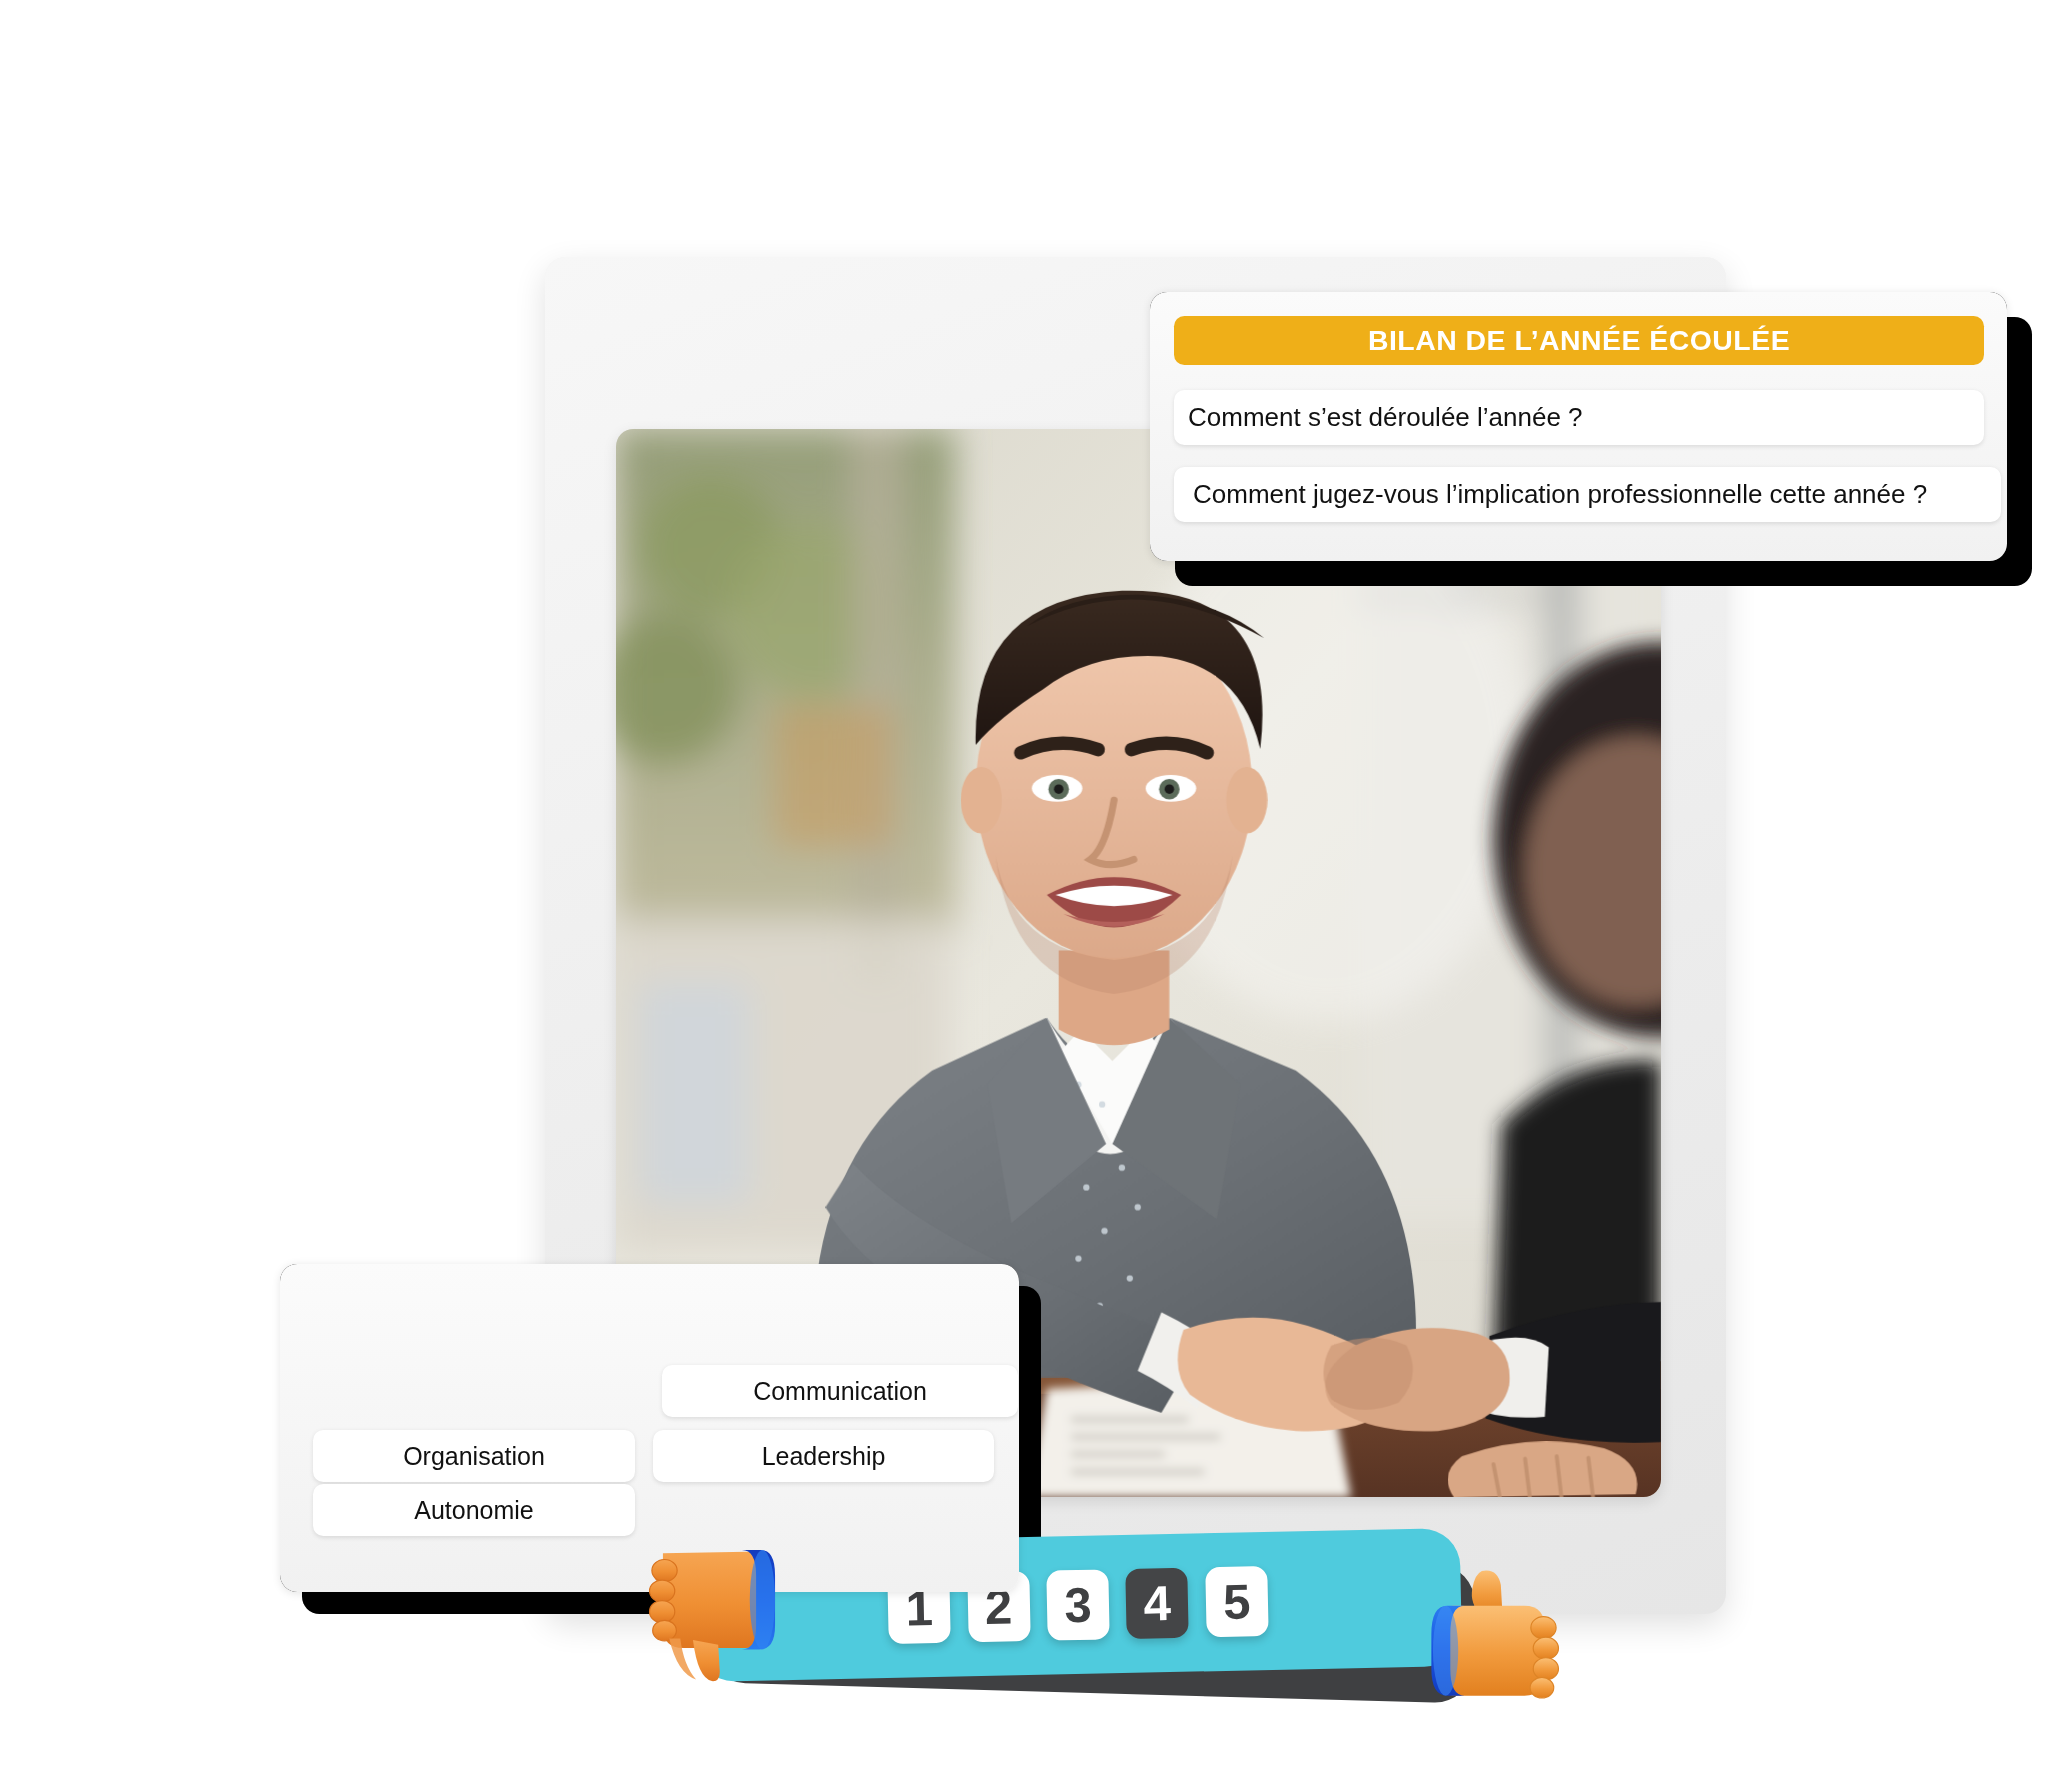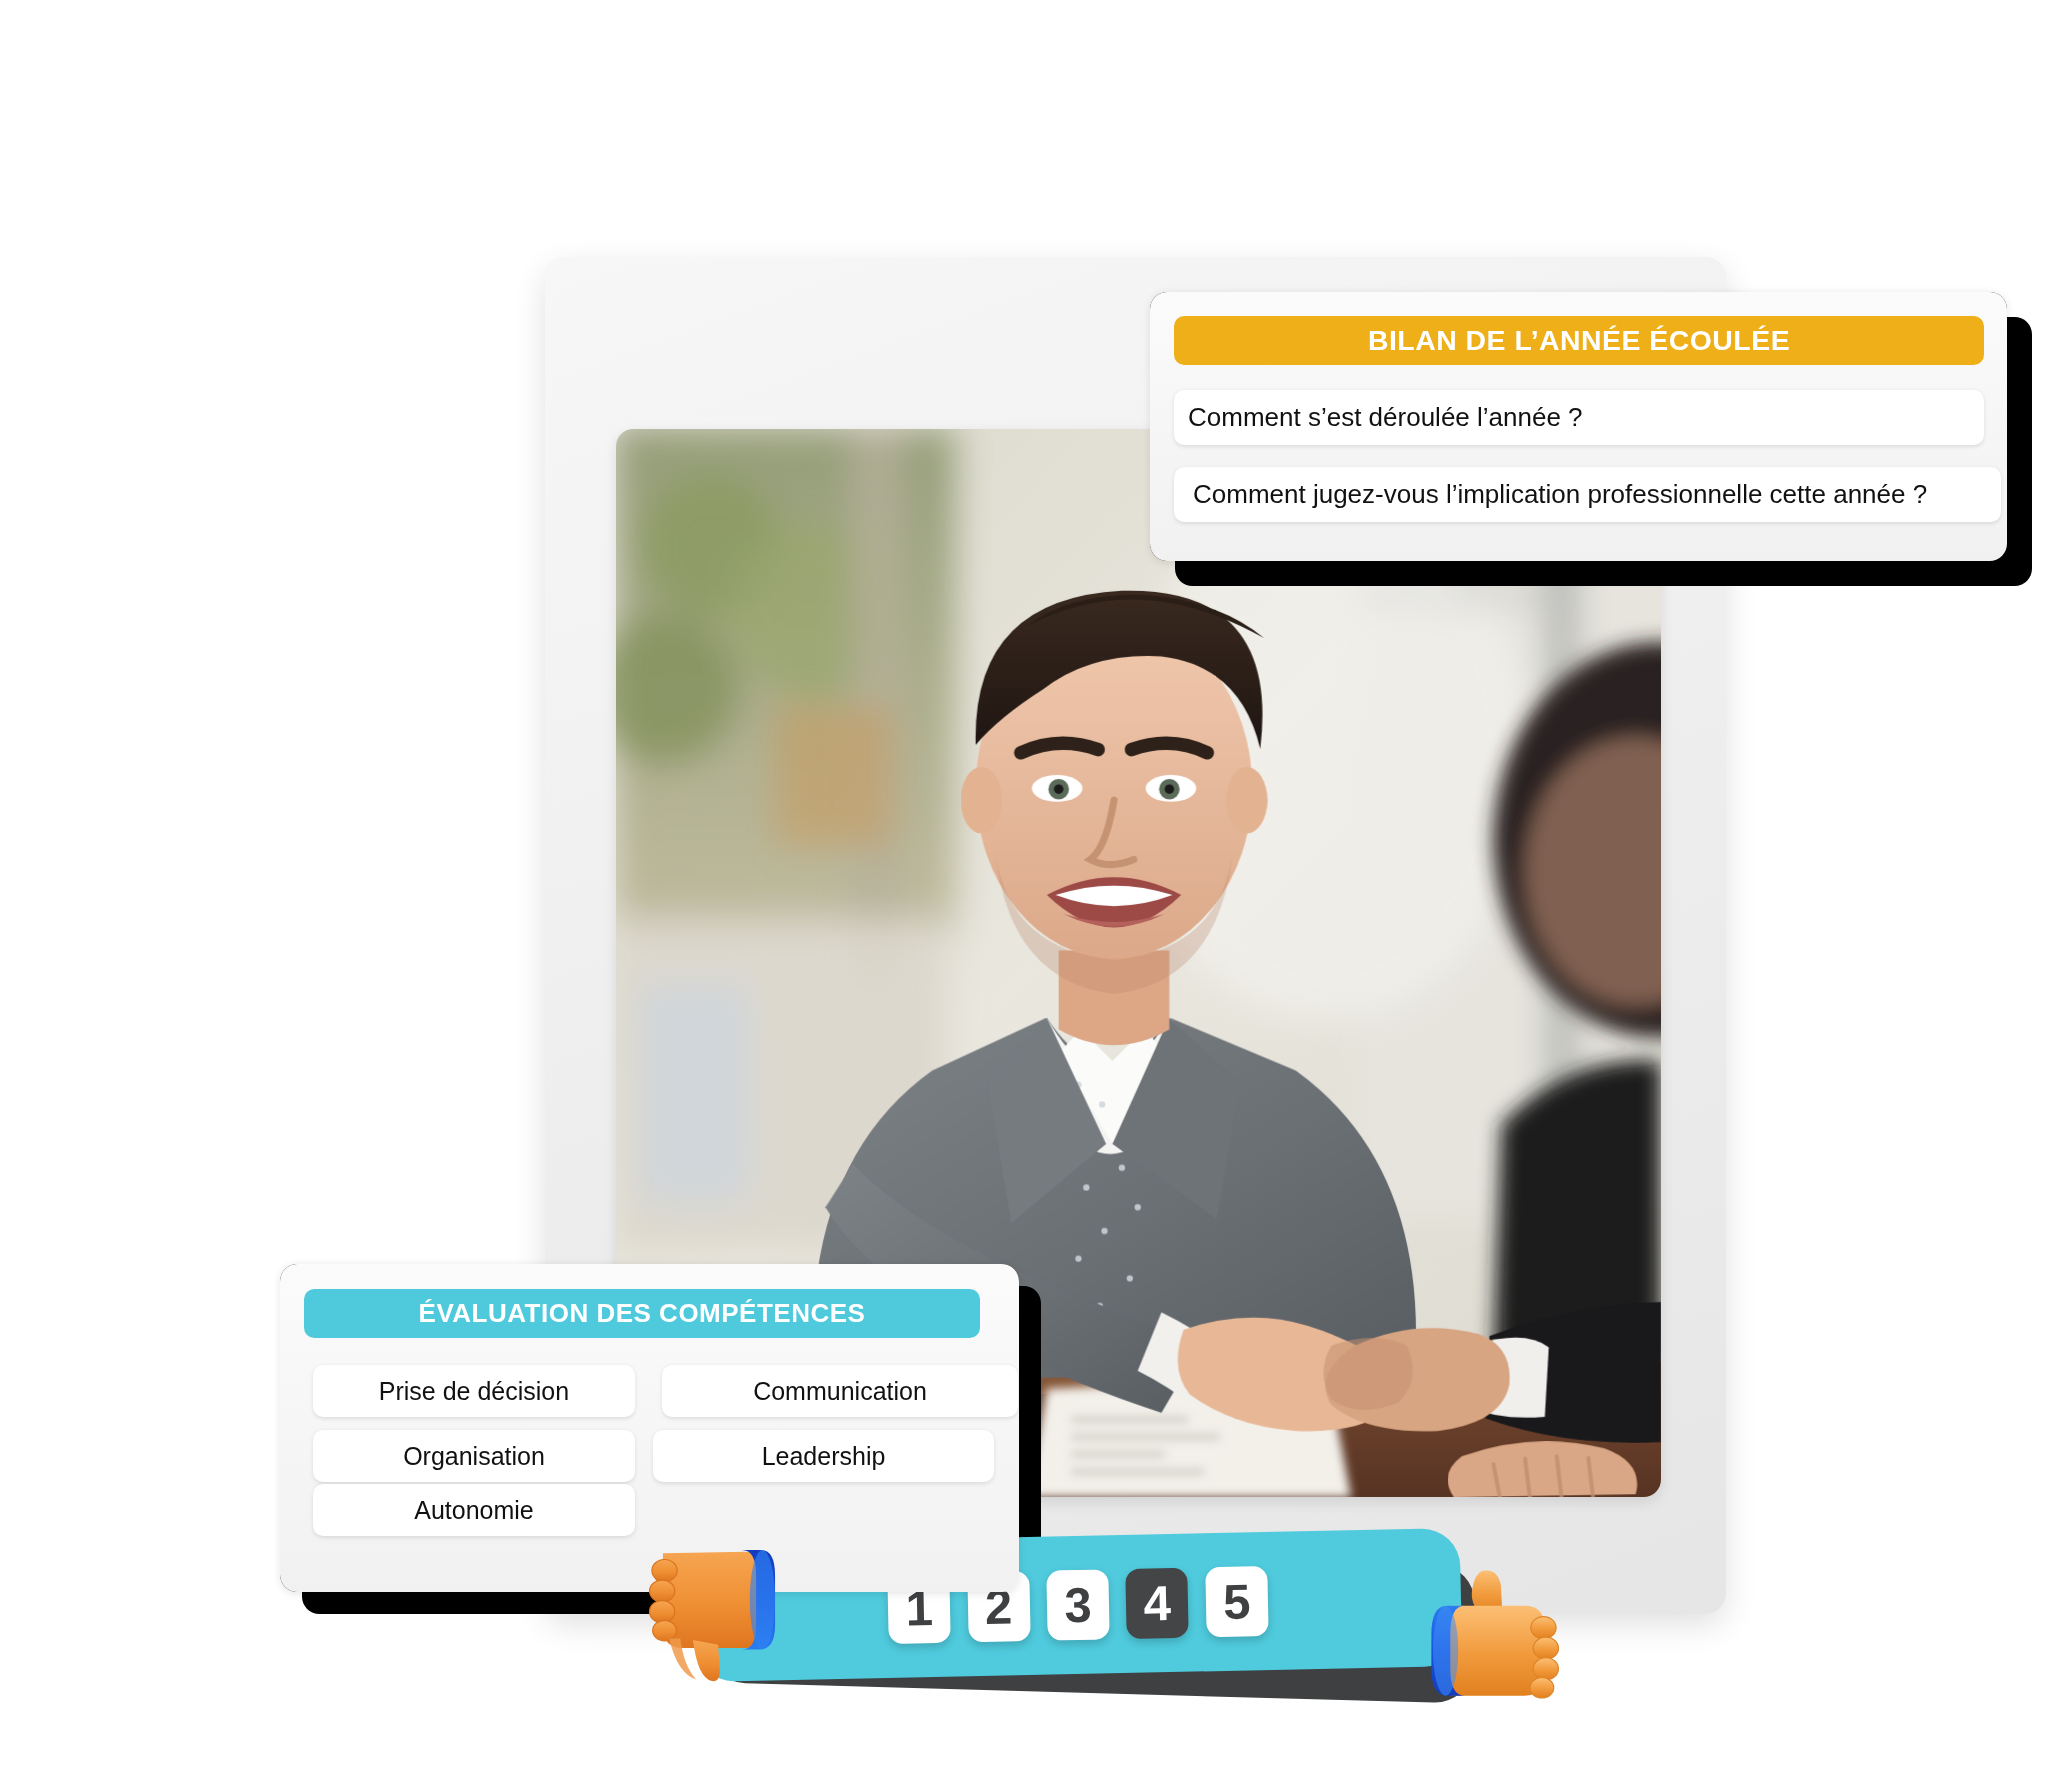--- a/index.html
+++ b/index.html
@@ -381,22 +381,20 @@
   <div class="card-body">
     <div class="card-header" id="bilan-header">BILAN DE L’ANNÉE ÉCOULÉE</div>
     <div class="pill" id="bilan-q1">Comment s’est déroulée l’année ?</div>
     <div class="pill" id="bilan-q2">Comment jugez-vous l’implication professionnelle cette année ?</div>
   </div>
 </div>
 
 <div class="float-card" id="competences-card">
   <div class="hard-shadow"></div>
   <div class="card-body">
-    <div class="card-header" id="competences-header">ÉVALUATION DES COMPÉTENCES</div>
-    <div class="pill skill-pill" id="skill-0">Prise de décision</div>
     <div class="pill skill-pill" id="skill-1">Organisation</div>
     <div class="pill skill-pill" id="skill-2">Autonomie</div>
     <div class="pill skill-pill" id="skill-3">Communication</div>
     <div class="pill skill-pill" id="skill-4">Leadership</div>
   </div>
 </div>
 
 <div id="rating-widget">
   <div id="rating-back-layer"></div>
 

